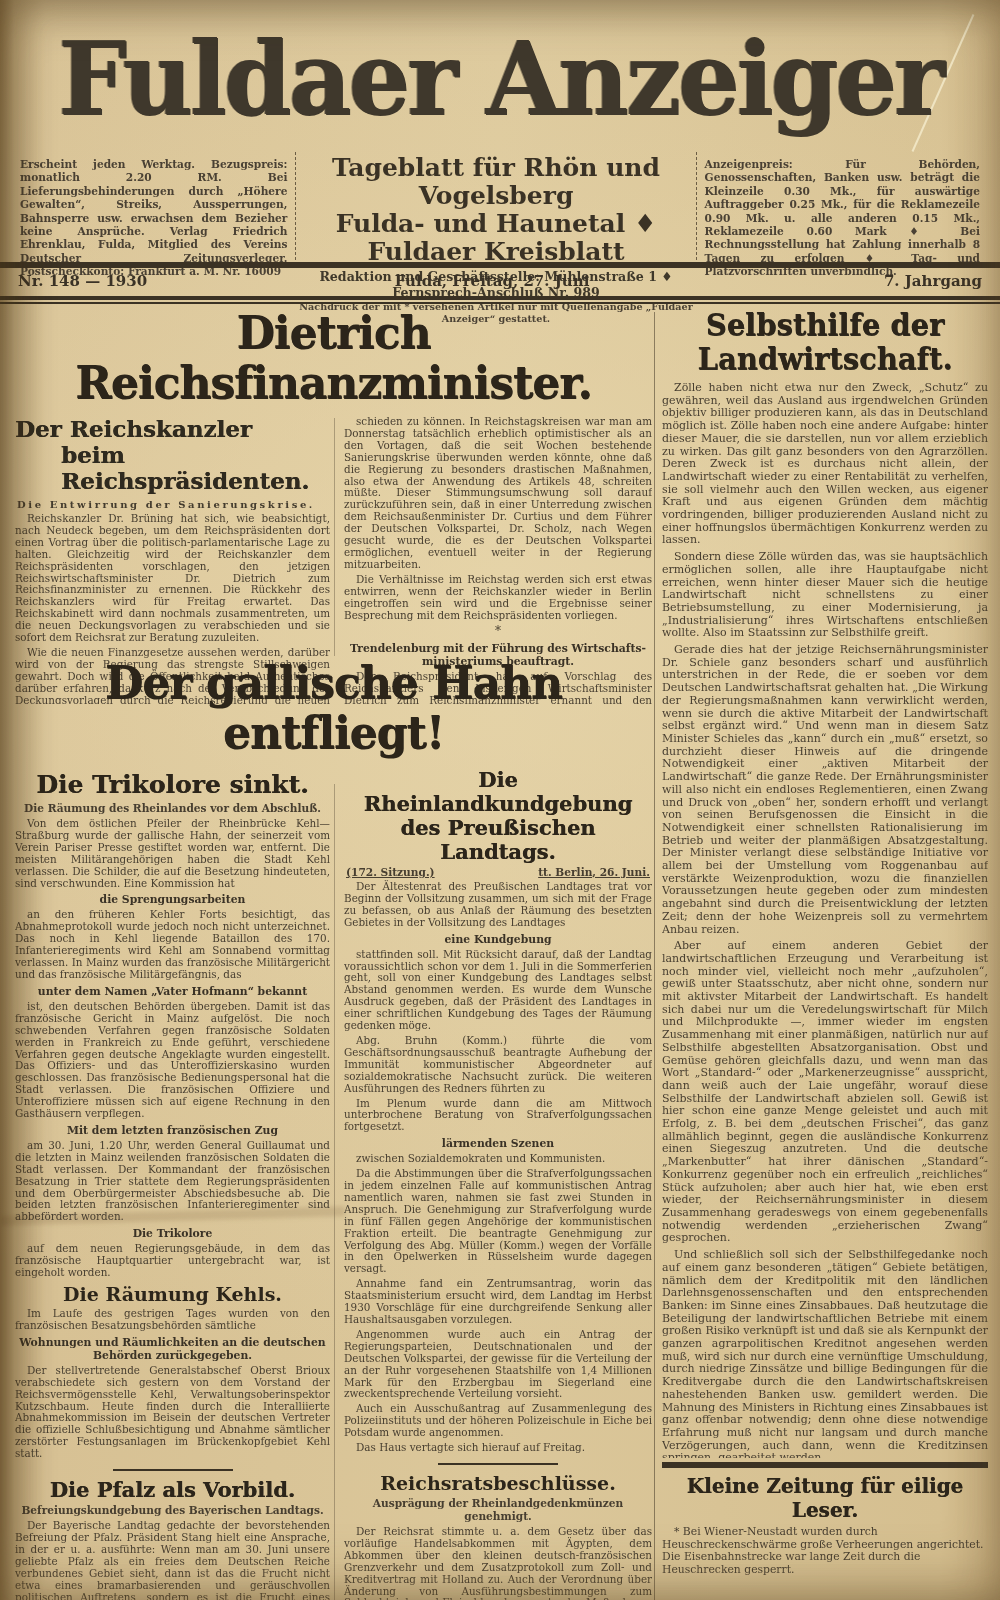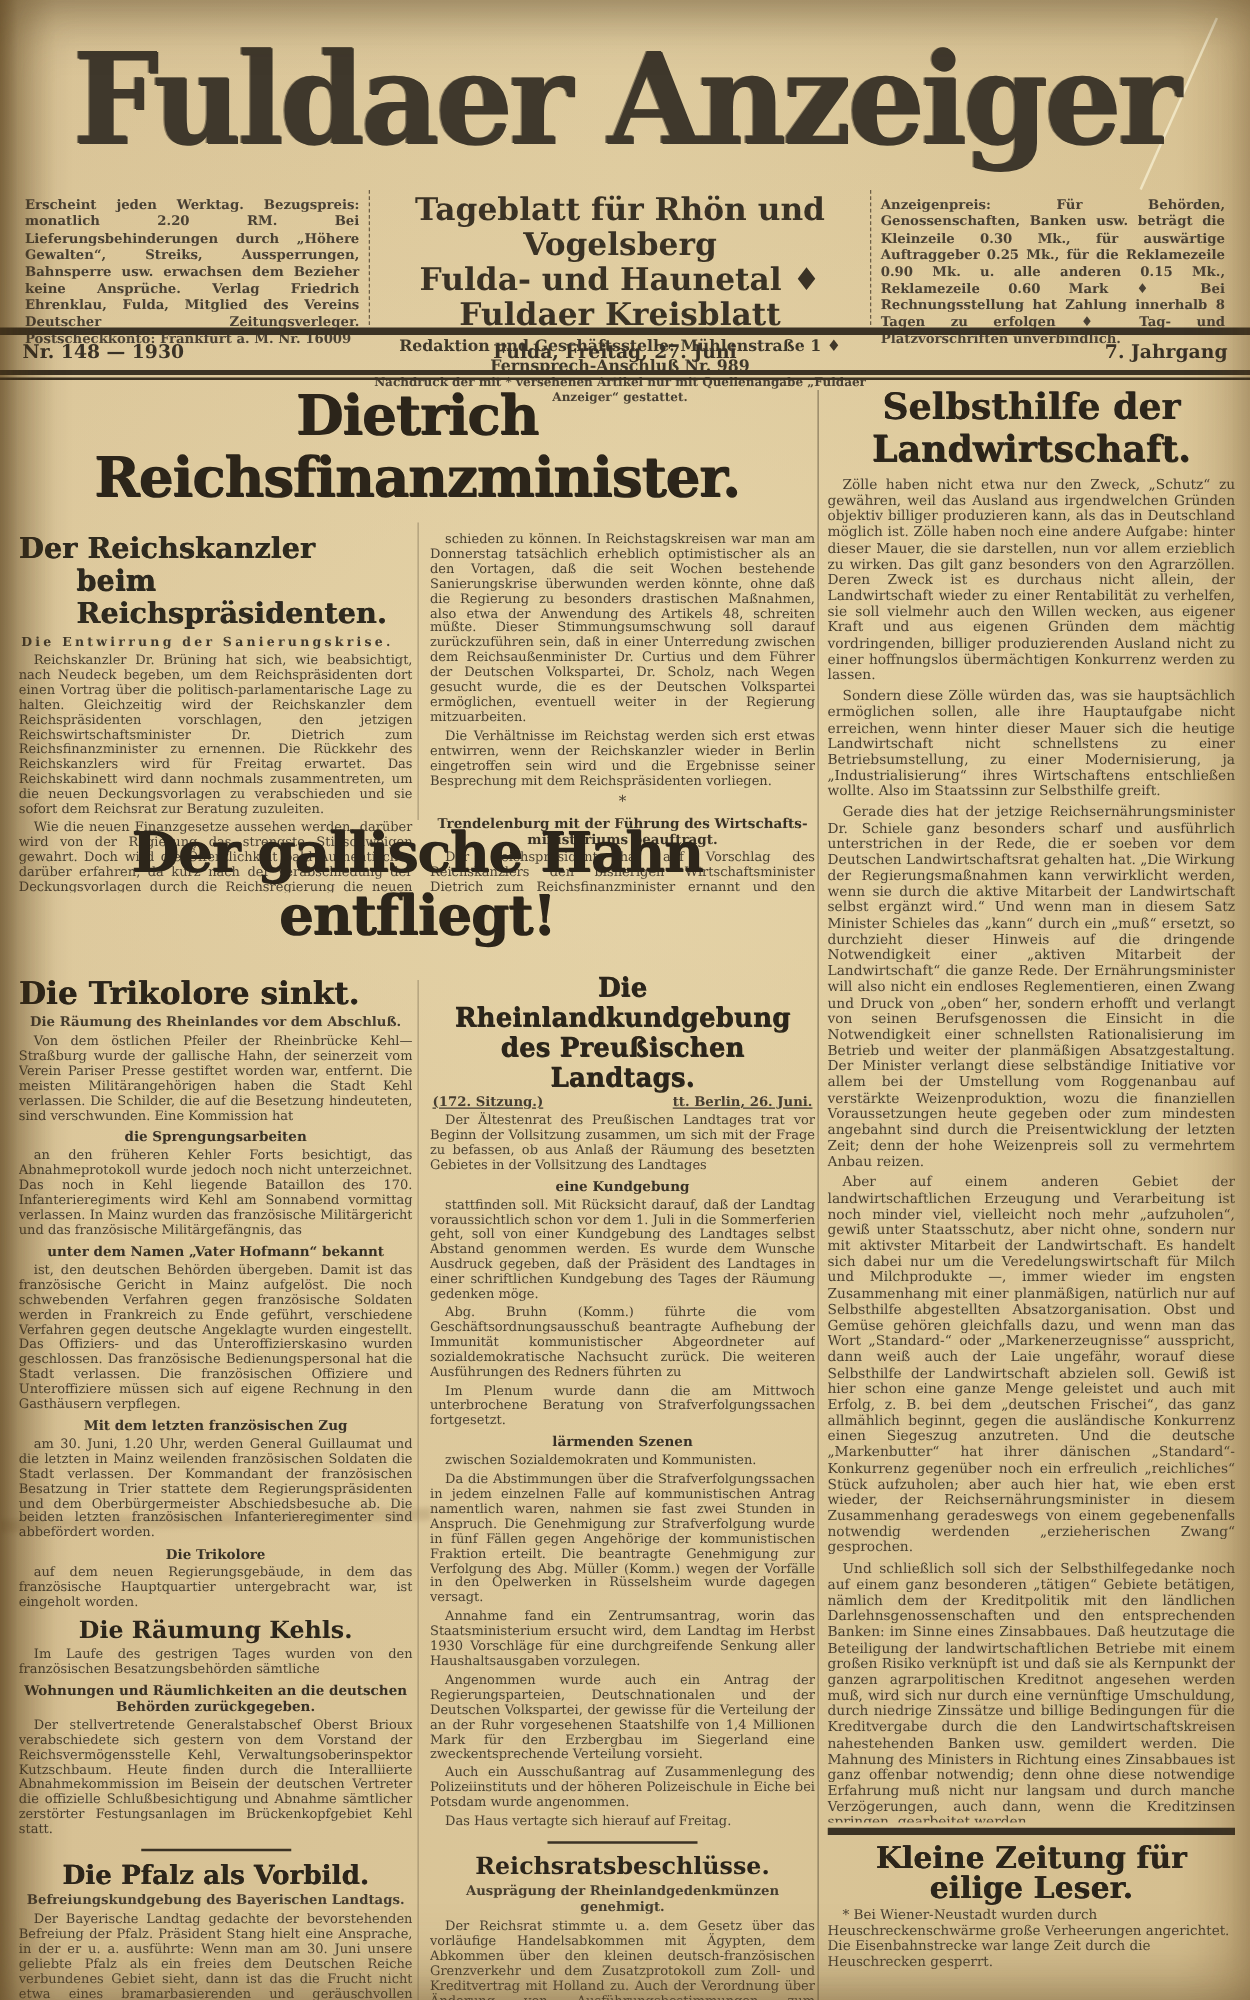--- a/index.html
+++ b/index.html
@@ -43,43 +43,43 @@
   #vr-12b{left:334px;top:478px;height:816px;background:rgba(70,58,40,.35);}
 
   section{position:absolute;box-sizing:border-box;}
   #dietrich{left:15px;top:2px;width:637px;}
   #hahn{left:15px;top:352px;width:637px;height:942px;overflow:hidden;}
   #selbst{left:662px;top:2px;width:326px;height:1150px;overflow:hidden;}
   #kleine{left:662px;top:1156px;width:326px;height:138px;overflow:hidden;}
 
   h1,h2,h3{margin:0;color:var(--ink-dk);font-weight:700;}
   .head-xl{font-size:44px;line-height:50px;text-align:center;letter-spacing:-1px;text-shadow:.6px .6px 0 var(--ink-dk);}
-  .cols{display:flex;margin-top:18px;}
+  .cols{display:flex;margin-top:8px;}
   .col{text-align:justify;}
   .c1{width:315px;margin-right:14px;}
   .c2{width:308px;}
   .cols.dtr .col{height:288px;overflow:hidden;}
   .cols.hn .col{height:860px;overflow:hidden;}
 
   .sh{font-size:23px;line-height:26px;color:#2f2a1f;text-shadow:.4px .4px 0 #2f2a1f;}
   .sh .in2{display:block;padding-left:46px;}
   .sp{font-size:10px;letter-spacing:2.6px;font-weight:700;text-align:left;margin:5px 0 3px 2px;color:#443c2e;}
   p.b{margin:0 0 3px 0;font-size:10.4px;line-height:11.9px;text-indent:12px;}
   #selbst p.b{font-size:11px;line-height:12.7px;margin-bottom:4px;}
   .sub{font-weight:700;text-align:center;font-size:10.8px;line-height:13px;margin:4px 0 3px 0;color:#3a3226;}
   .star{text-align:center;font-size:12px;line-height:14px;margin:2px 0;}
-  .colhead{font-size:25px;line-height:30px;margin:4px 0 2px 0;text-shadow:.4px .4px 0 #2f2a1f;}
+  .colhead{font-size:25px;line-height:30px;text-align:center;margin:4px 0 2px 0;text-shadow:.4px .4px 0 #2f2a1f;}
   .colhead2{font-size:21px;line-height:24px;text-align:center;margin:2px 0 2px 0;text-shadow:.3px .3px 0 #2f2a1f;}
   .colhead3{font-size:19px;line-height:23px;text-align:center;margin:4px 0 2px 0;}
   .kick{font-weight:700;text-align:center;font-size:10.6px;line-height:13px;margin-bottom:3px;}
   .sessrow{display:flex;justify-content:space-between;font-size:10.6px;font-weight:700;margin:2px 2px 3px 2px;text-decoration:underline;}
   .hr-s{width:120px;height:2px;background:var(--rule);margin:9px auto 7px auto;}
   .thick{height:6px;background:var(--rule);margin-bottom:6px;}
   .headsel{font-size:29px;line-height:34px;text-align:center;margin-bottom:6px;text-shadow:.5px .5px 0 #2f2a1f;}
-  .headkz{font-size:24px;line-height:24px;text-align:center;margin:2px 0 4px 0;text-shadow:.3px .3px 0 #2f2a1f;}
+  .headkz{font-size:20px;line-height:24px;text-align:center;margin:2px 0 4px 0;text-shadow:.3px .3px 0 #2f2a1f;}
   #kleine p.b{font-size:10.8px;line-height:12.6px;margin-bottom:5px;}
 </style>
 </head>
 <body>
 
 <div class="paper">
   <div class="crease-tr"></div>
 
   <header class="masthead">
     <span>Fuldaer Anzeiger</span>

